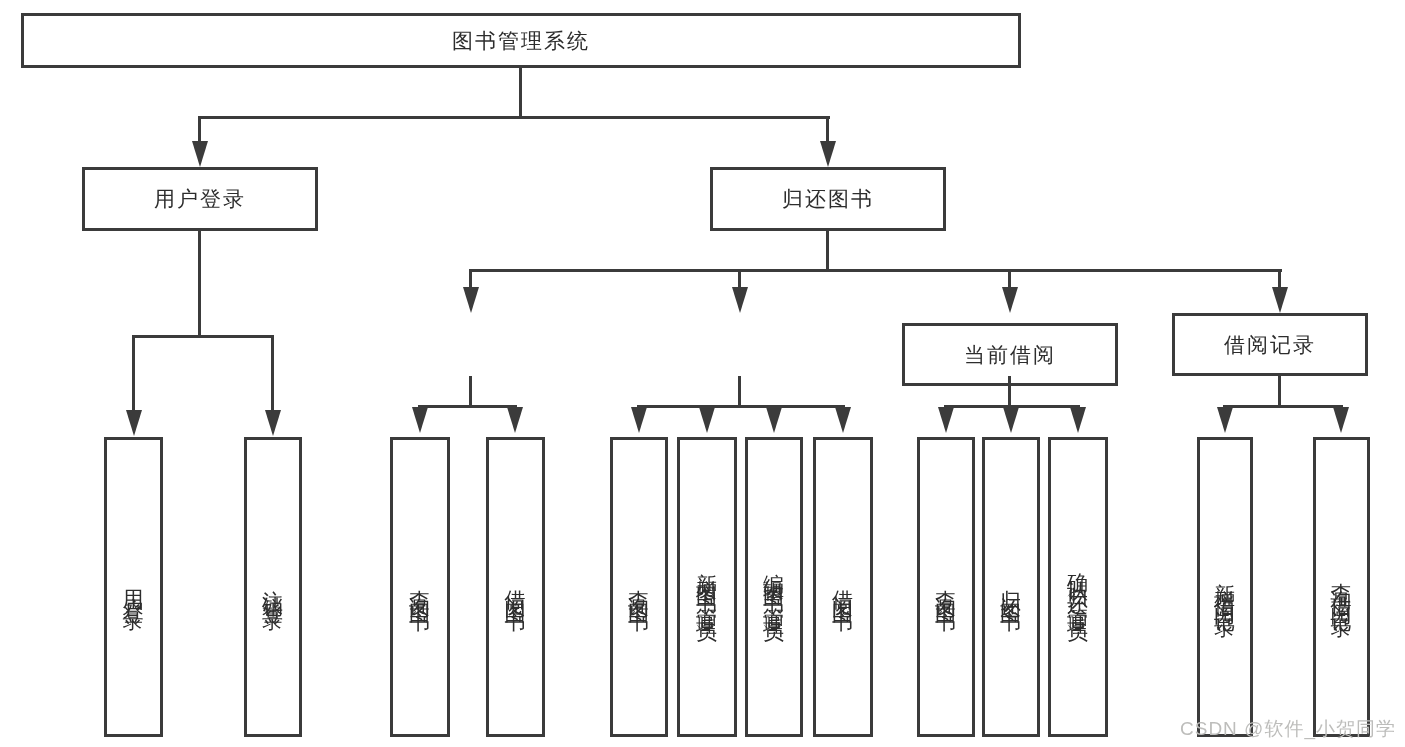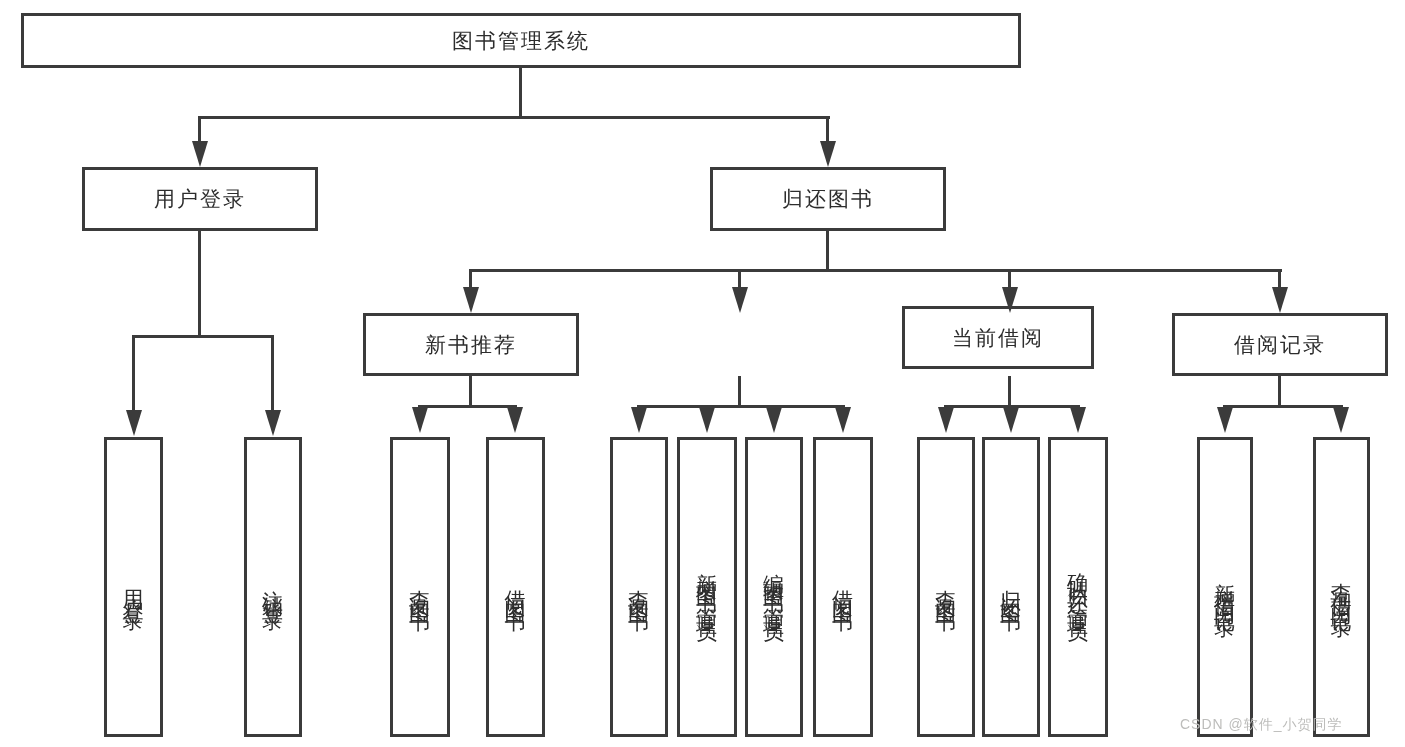--- a/index.html
+++ b/index.html
@@ -64,39 +64,38 @@
     width: 0;
     height: 0;
     border-left: 8px solid transparent;
     border-right: 8px solid transparent;
     border-top: 26px solid var(--c-line, #3b3b3b);
   }
   .watermark {
     position: absolute;
     left: 1180px;
     top: 716px;
-    font-size: 14px;
+    font-size: 19px;
     letter-spacing: 1px;
     color: var(--c-watermark, #bdbdbb);
     white-space: nowrap;
   }
 </style>
 </head>
 <body>
 
 <div id="stage">
 
   <div class="node" style="left:21px;top:13px;width:1000px;height:55px">图书管理系统</div>
 
   <div class="node" style="left:82px;top:167px;width:236px;height:64px">用户登录</div>
   <div class="node" style="left:710px;top:167px;width:236px;height:64px">归还图书</div>
 
-  <div class="node" style="left:363px;top:313px;width:216px;height:63px">新书推荐</div>
-  <div class="node" style="left:902px;top:306px;width:192px;height:63px">当前借阅</div>
-  <div class="node" style="left:1172px;top:313px;width:216px;height:63px">借阅记录</div>
+  <div class="node" style="left:902px;top:323px;width:216px;height:63px">当前借阅</div>
+  <div class="node" style="left:1172px;top:313px;width:196px;height:63px">借阅记录</div>
 
   <div class="vnode" style="left:104px;width:59px">用户登录</div>
   <div class="vnode" style="left:244px;width:58px">注销登录</div>
 
   <div class="vnode" style="left:390px;width:60px">查询图书</div>
   <div class="vnode" style="left:486px;width:59px">借阅图书</div>
 
   <div class="vnode" style="left:610px;width:58px">查询图书</div>
   <div class="vnode" style="left:677px;width:60px">新增图书（管理员）</div>
   <div class="vnode" style="left:745px;width:58px">编辑图书（管理员）</div>

